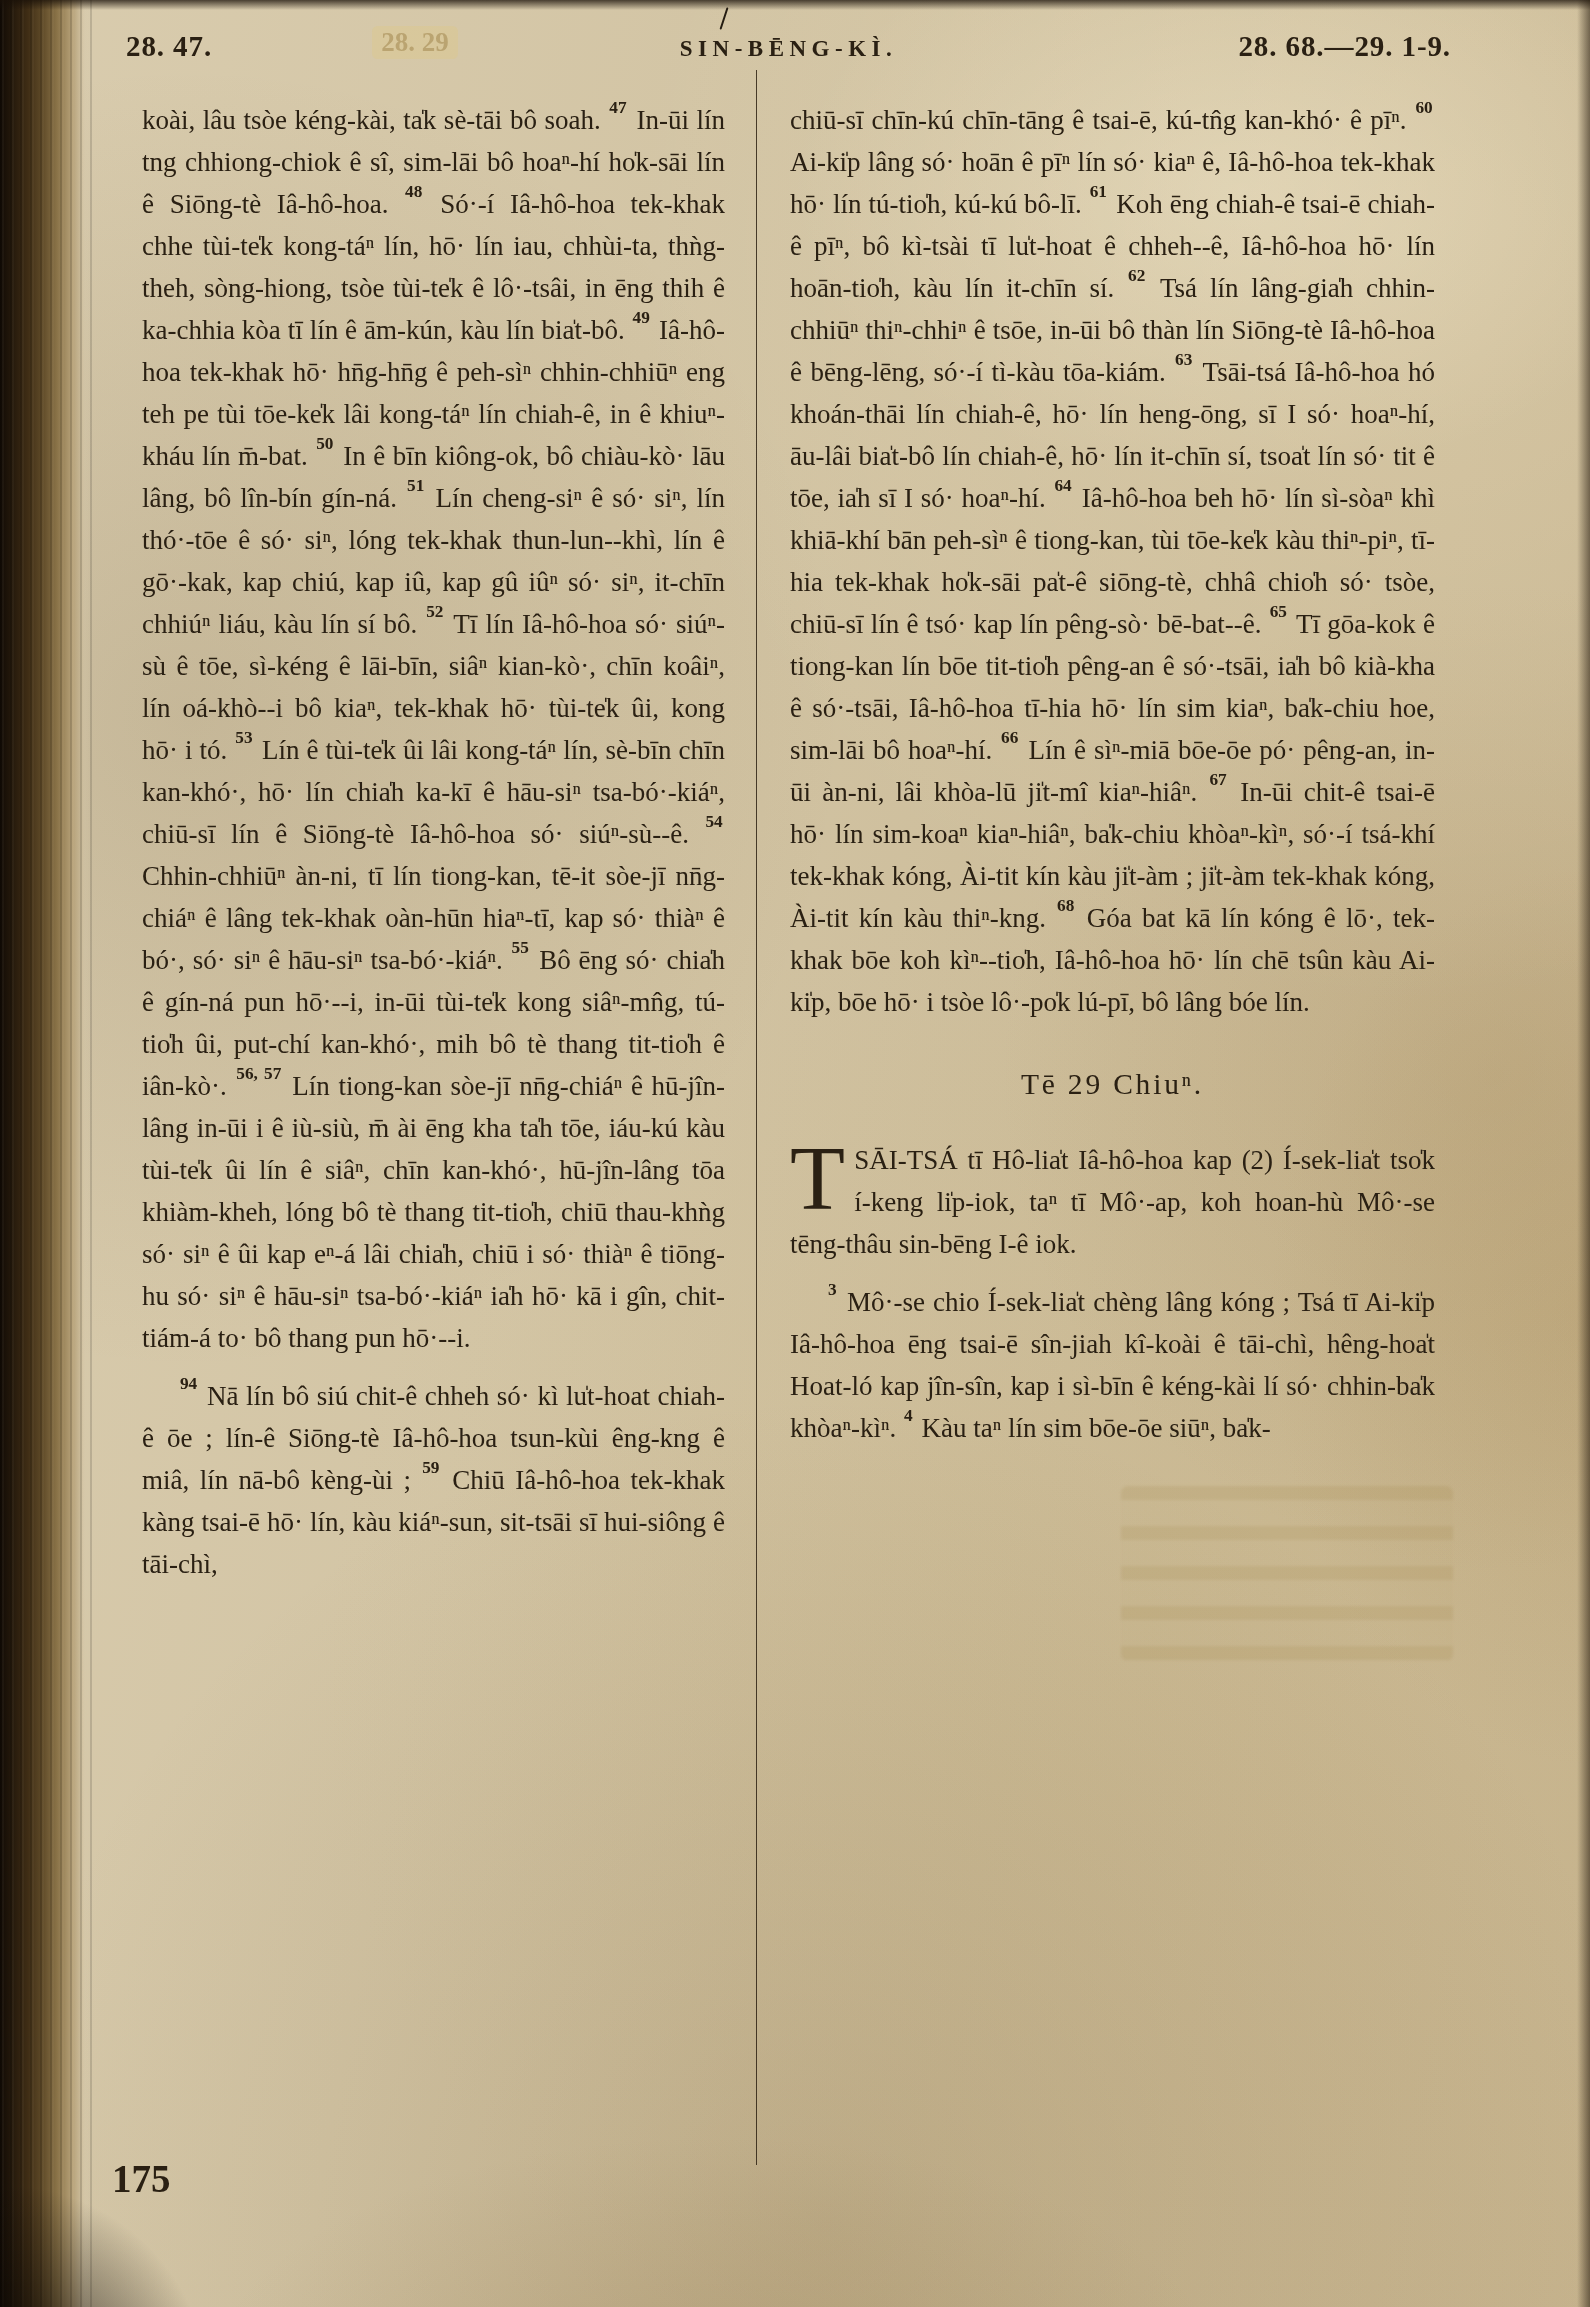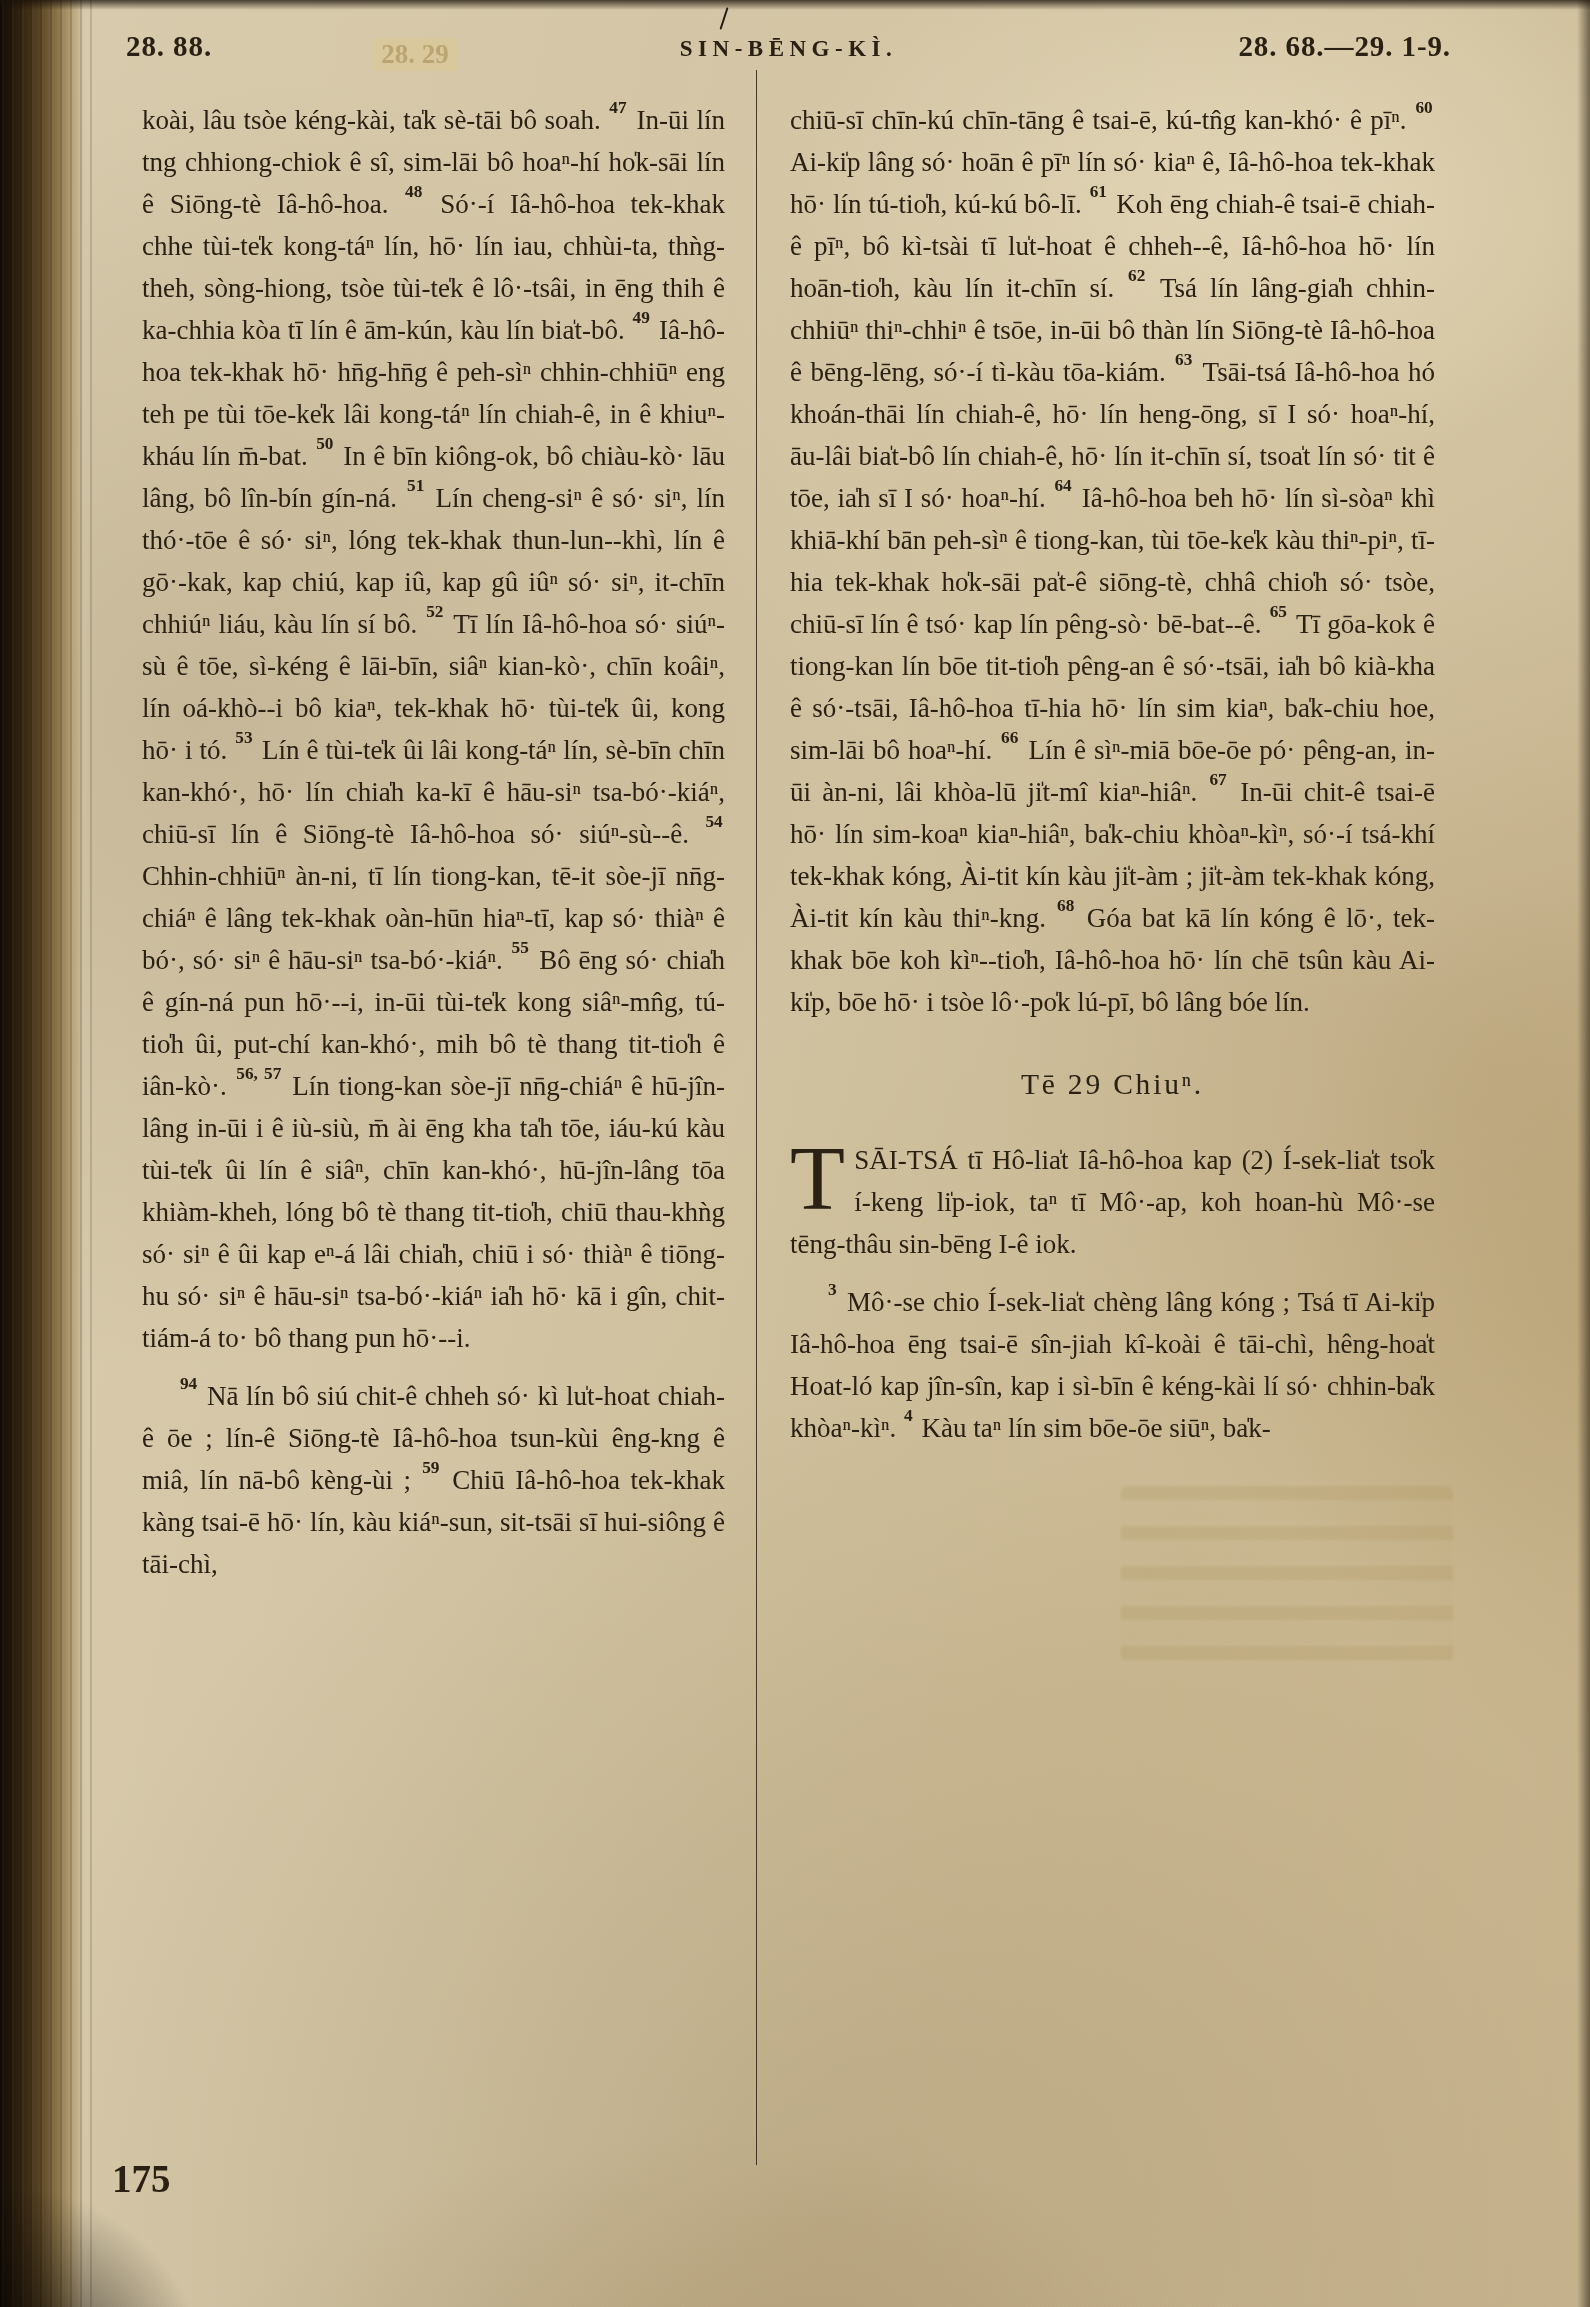--- a/index.html
+++ b/index.html
@@ -38,21 +38,20 @@
   }
   .page-header .ref{font-size:29px;font-weight:bold;letter-spacing:0.9px;}
   .ref-left{flex:1;text-align:left;}
   .title{font-size:23px;font-weight:bold;letter-spacing:5.5px;text-align:center;white-space:nowrap;}
   .ref-right{flex:1;text-align:right;}
   .ghost-ref{
     position:absolute;top:26px;left:372px;z-index:4;
     font-size:27px;font-weight:bold;color:rgba(140,110,50,0.40);
     filter:blur(0.7px);padding:0.9px 9.2px;border-radius:5.5px;
     background:rgba(226,201,110,0.22);
-    margin-top:12px;
   }
   .pen-mark{
     position:absolute;top:7.4px;left:723px;width:2.3px;height:23px;z-index:6;
     background:#241c12;transform:rotate(18deg);border-radius:1.4px;
   }
   .divider{
     position:absolute;left:756px;top:70px;height:2095px;width:1.4px;z-index:3;
     background:rgba(45,33,18,0.85);
   }
   .columns{
@@ -105,21 +104,21 @@
 <body>
 
 <div class="paper"></div>
 <div class="stains"></div>
 <div class="bleed-block"></div>
 
 <div class="ghost-ref">28. 29</div>
 <div class="pen-mark"></div>
 
 <header class="page-header">
-  <div class="ref ref-left">28. 88.</div>
+  <div class="ref ref-left">28. 47.</div>
   <div class="title">SIN-BĒNG-KÌ.</div>
   <div class="ref ref-right">28. 68.—29. 1-9.</div>
 </header>
 
 <div class="divider"></div>
 
 <main class="columns">
   <div class="col col-left" id="col-left">
       <p class="para">koài, lâu tsòe kéng-kài, ta̍k sè-tāi bô soah. <sup class="verse">47</sup> In-ūi lín tng chhiong-chiok ê sî, sim-lāi bô hoaⁿ-hí ho̍k-sāi lín ê Siōng-tè Iâ-hô-hoa. <sup class="verse">48</sup> Só·-í Iâ-hô-hoa tek-khak chhe tùi-te̍k kong-táⁿ lín, hō· lín iau, chhùi-ta, thǹg-theh, sòng-hiong, tsòe tùi-te̍k ê lô·-tsâi, in ēng thih ê ka-chhia kòa tī lín ê ām-kún, kàu lín bia̍t-bô. <sup class="verse">49</sup> Iâ-hô-hoa tek-khak hō· hn̄g-hn̄g ê peh-sìⁿ chhin-chhiūⁿ eng teh pe tùi tōe-ke̍k lâi kong-táⁿ lín chiah-ê, in ê khiuⁿ-kháu lín m̄-bat. <sup class="verse">50</sup> In ê bīn kiông-ok, bô chiàu-kò· lāu lâng, bô lîn-bín gín-ná. <sup class="verse">51</sup> Lín cheng-siⁿ ê só· siⁿ, lín thó·-tōe ê só· siⁿ, lóng tek-khak thun-lun--khì, lín ê gō·-kak, kap chiú, kap iû, kap gû iûⁿ só· siⁿ, it-chīn chhiúⁿ liáu, kàu lín sí bô. <sup class="verse">52</sup> Tī lín Iâ-hô-hoa só· siúⁿ-sù ê tōe, sì-kéng ê lāi-bīn, siâⁿ kian-kò·, chīn koâiⁿ, lín oá-khò--i bô kiaⁿ, tek-khak hō· tùi-te̍k ûi, kong hō· i tó. <sup class="verse">53</sup> Lín ê tùi-te̍k ûi lâi kong-táⁿ lín, sè-bīn chīn kan-khó·, hō· lín chia̍h ka-kī ê hāu-siⁿ tsa-bó·-kiáⁿ, chiū-sī lín ê Siōng-tè Iâ-hô-hoa só· siúⁿ-sù--ê. <sup class="verse">54</sup> Chhin-chhiūⁿ àn-ni, tī lín tiong-kan, tē-it sòe-jī nn̄g-chiáⁿ ê lâng tek-khak oàn-hūn hiaⁿ-tī, kap só· thiàⁿ ê bó·, só· siⁿ ê hāu-siⁿ tsa-bó·-kiáⁿ. <sup class="verse">55</sup> Bô ēng só· chia̍h ê gín-ná pun hō·--i, in-ūi tùi-te̍k kong siâⁿ-mn̂g, tú-tio̍h ûi, put-chí kan-khó·, mih bô tè thang tit-tio̍h ê iân-kò·. <sup class="verse">56, 57</sup> Lín tiong-kan sòe-jī nn̄g-chiáⁿ ê hū-jîn-lâng in-ūi i ê iù-siù, m̄ ài ēng kha ta̍h tōe, iáu-kú kàu tùi-te̍k ûi lín ê siâⁿ, chīn kan-khó·, hū-jîn-lâng tōa khiàm-kheh, lóng bô tè thang tit-tio̍h, chiū thau-khǹg só· siⁿ ê ûi kap eⁿ-á lâi chia̍h, chiū i só· thiàⁿ ê tiōng-hu só· siⁿ ê hāu-siⁿ tsa-bó·-kiáⁿ ia̍h hō· kā i gîn, chit-tiám-á to· bô thang pun hō·--i.</p>
       <p class="para indent"><sup class="verse">94</sup> Nā lín bô siú chit-ê chheh só· kì lu̍t-hoat chiah-ê ōe ; lín-ê Siōng-tè Iâ-hô-hoa tsun-kùi êng-kng ê miâ, lín nā-bô kèng-ùi ; <sup class="verse">59</sup> Chiū Iâ-hô-hoa tek-khak kàng tsai-ē hō· lín, kàu kiáⁿ-sun, sit-tsāi sī hui-siông ê tāi-chì,</p>

